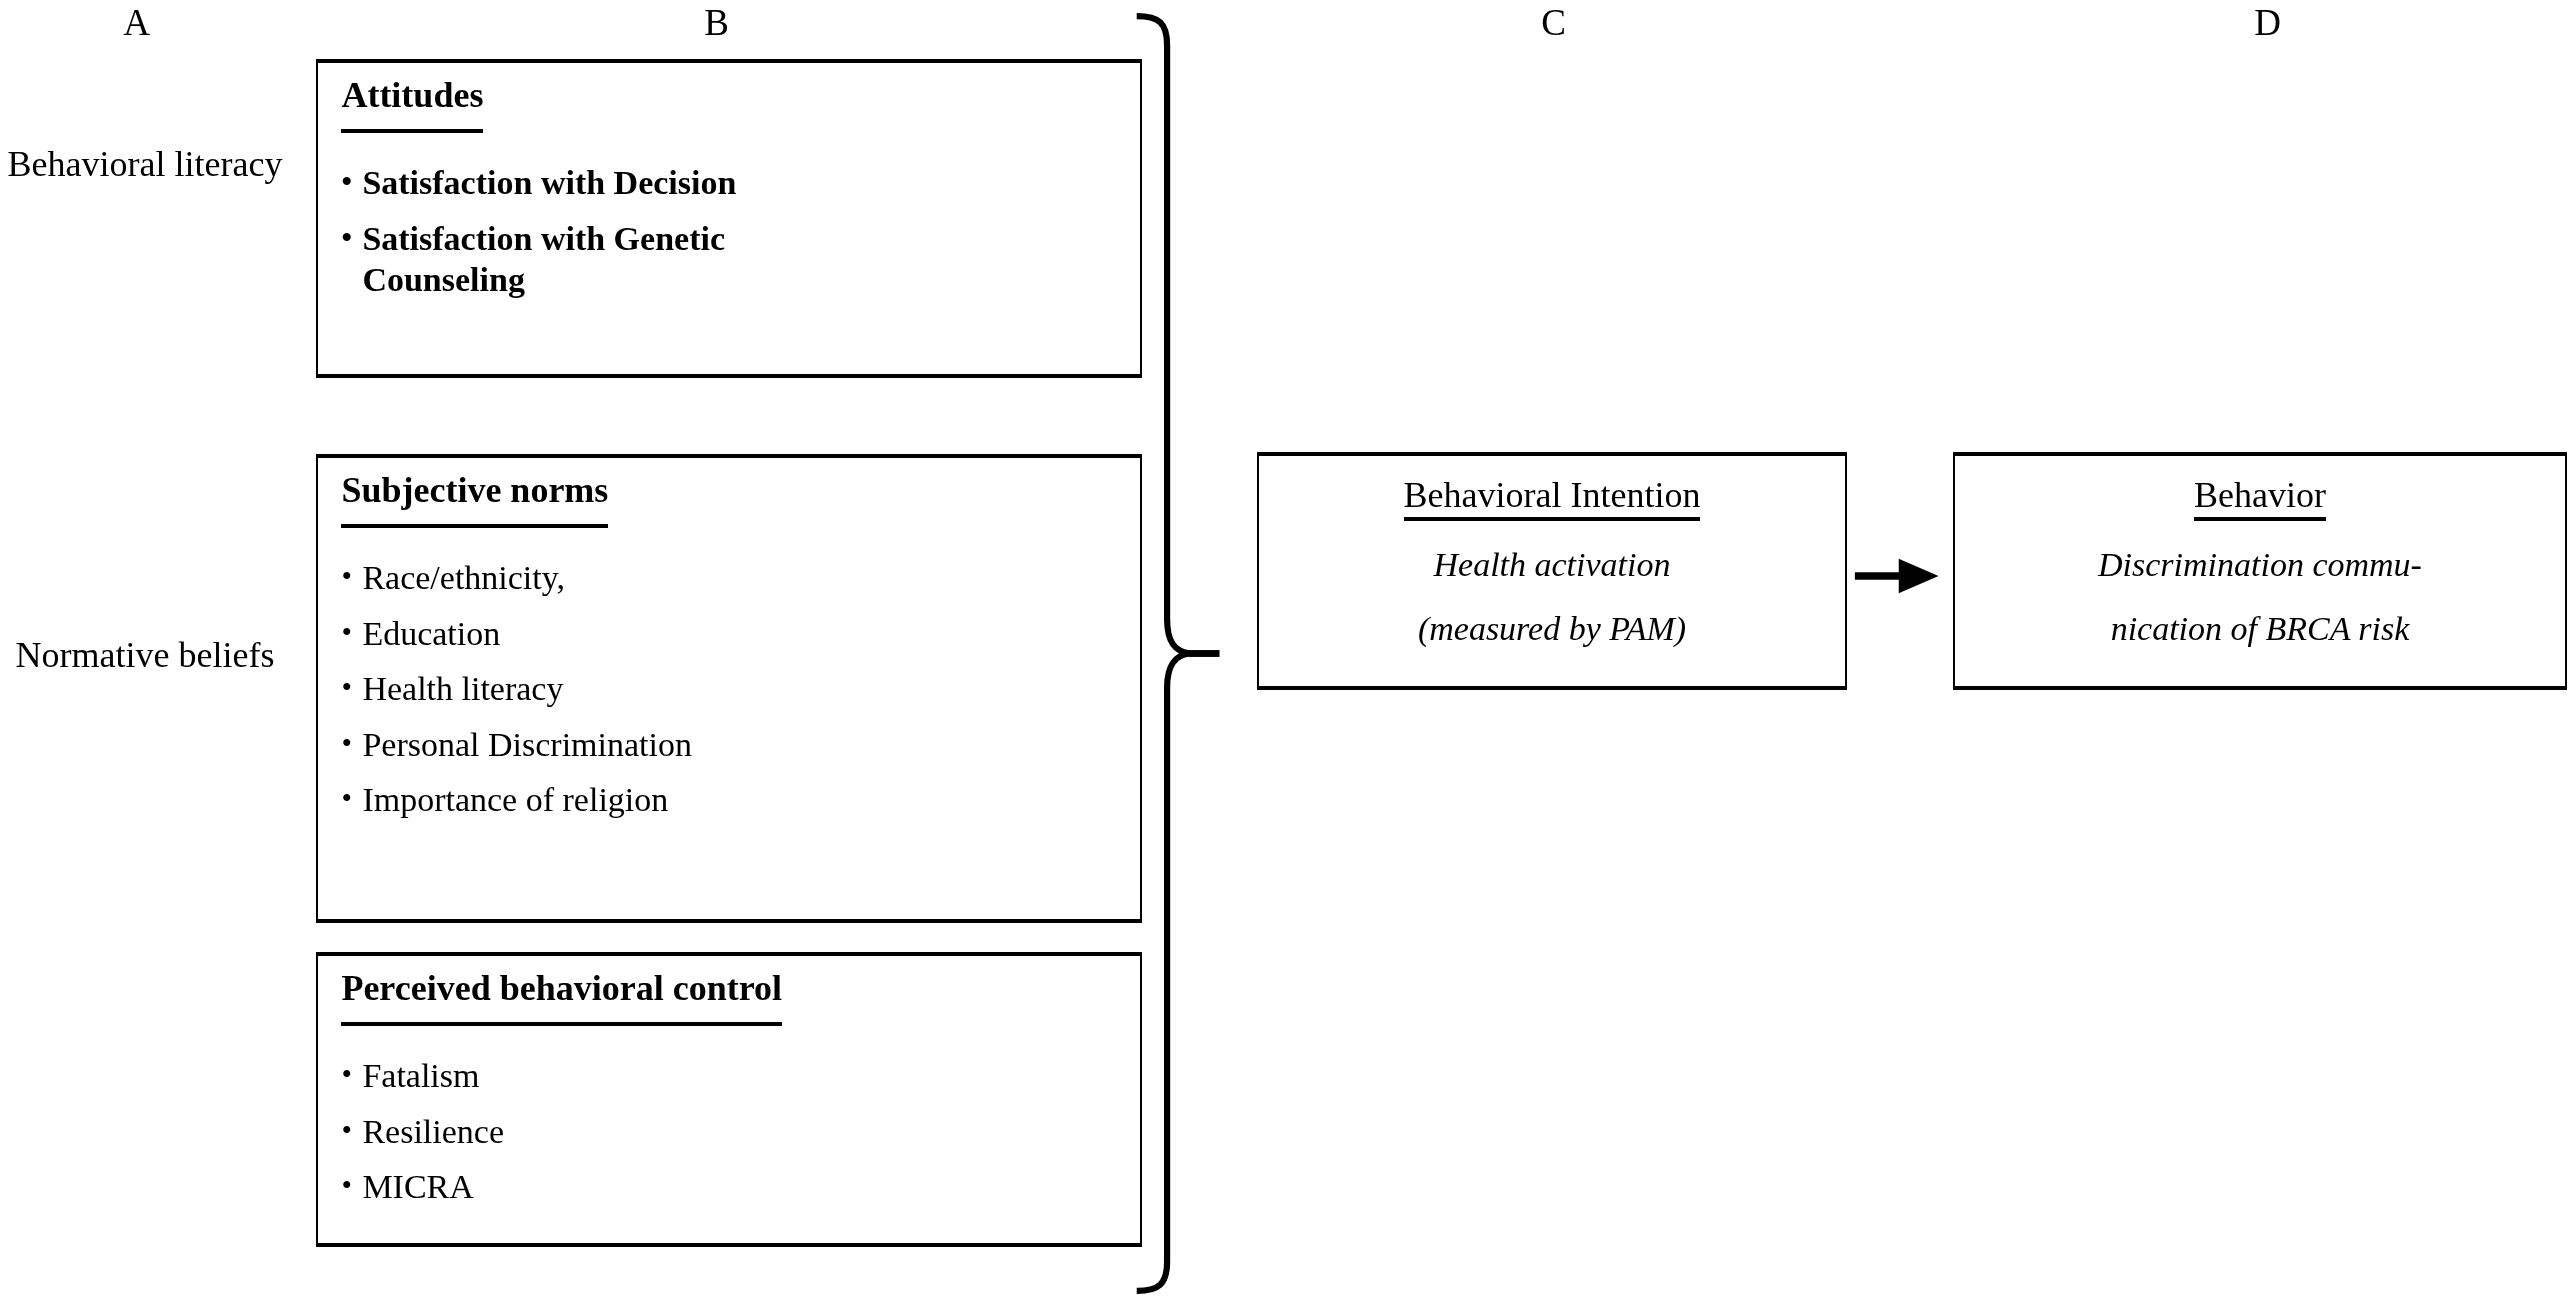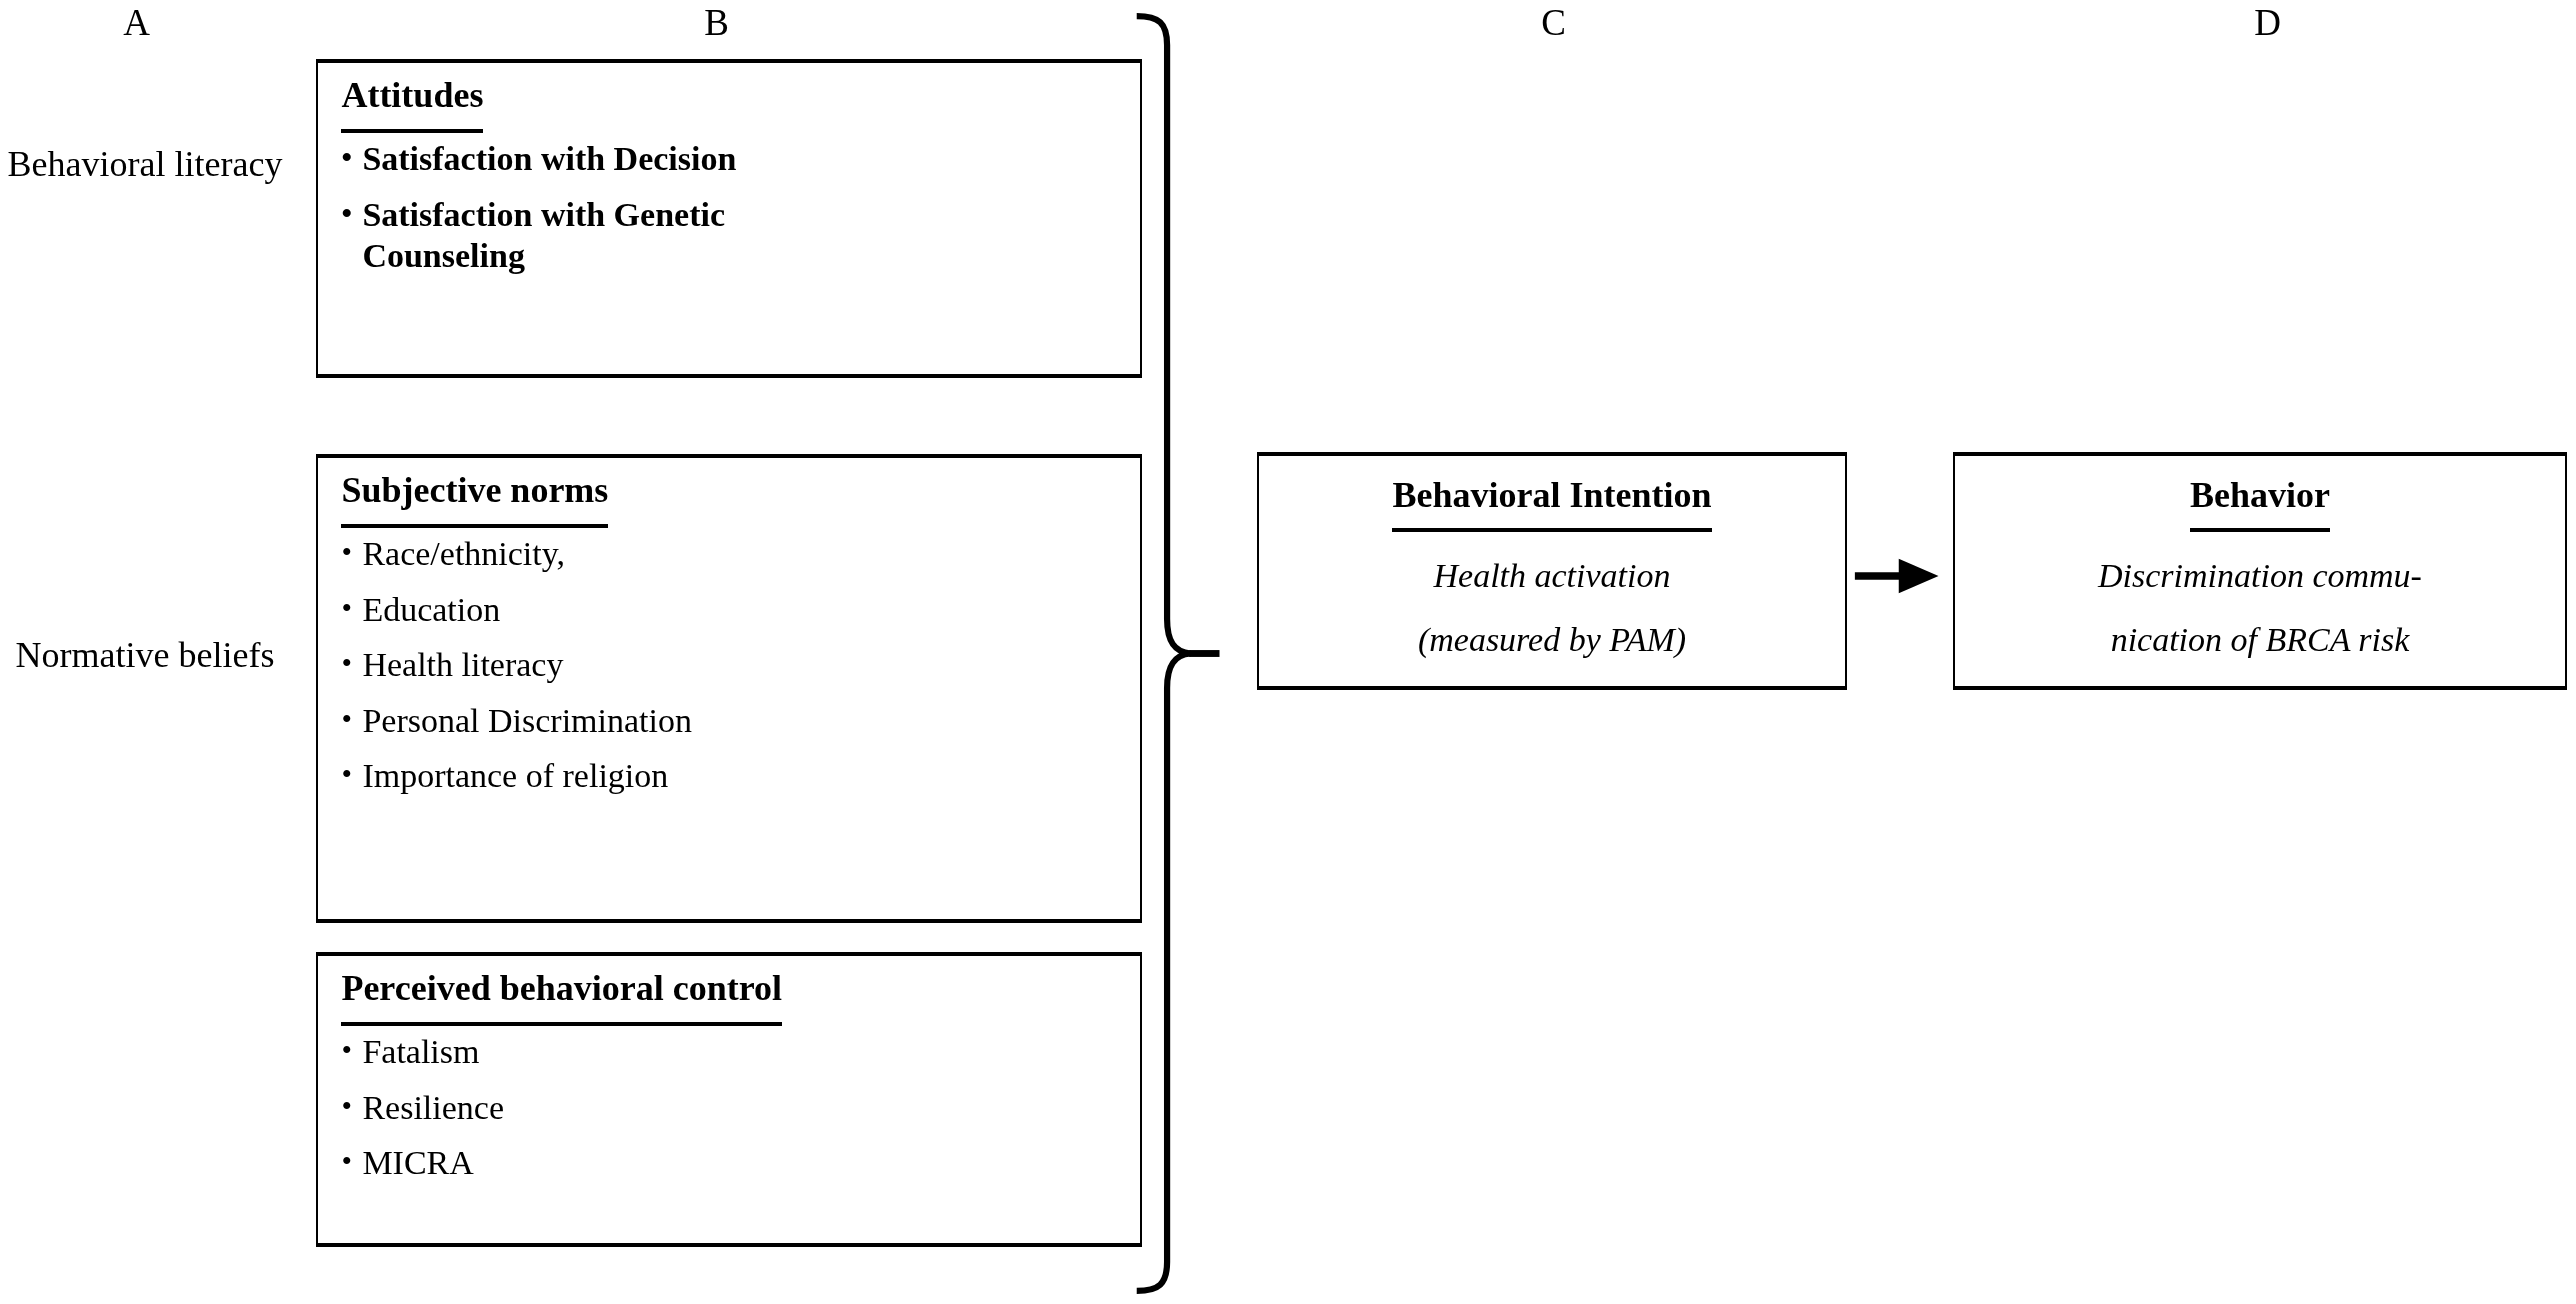--- a/index.html
+++ b/index.html
@@ -56,21 +56,21 @@
   .bbox-inner {
     padding: 11px 0 0 23.4px;
   }
   .bbox-title {
     font-size: 36px;
     line-height: 1.18;
     font-weight: 700;
     display: inline-block;
     border-bottom: 4.1px solid #000;
     padding-bottom: 13px;
-    margin-bottom: 5px;
+    margin-bottom: 29px;
   }
   .bullet-row {
     display: flex;
     align-items: flex-start;
     font-size: 34px;
     line-height: 1.22;
     margin-bottom: 14px;
   }
   .bullet-dot {
     width: 21px;
@@ -101,24 +101,24 @@
     box-sizing: border-box;
     border: 2.1px solid #000000;
     border-top-width: 4.8px;
     border-bottom-width: 4.8px;
     background: #ffffff;
     text-align: center;
   }
   .rbox-title {
     font-size: 36px;
     line-height: 1.2;
-    font-weight: 700;
+    font-weight: 400;
     display: inline-block;
     border-bottom: 4.1px solid #000;
-    padding-bottom: 11px;
+    padding-bottom: 0;
   }
   .rbox-line {
     font-size: 34px;
     line-height: 1.2;
     font-weight: 400;
     font-style: italic;
   }
   .rbox-body { padding-top: 18px; }
   .rbox-body .rbox-line { margin-top: 23.4px; }
 

